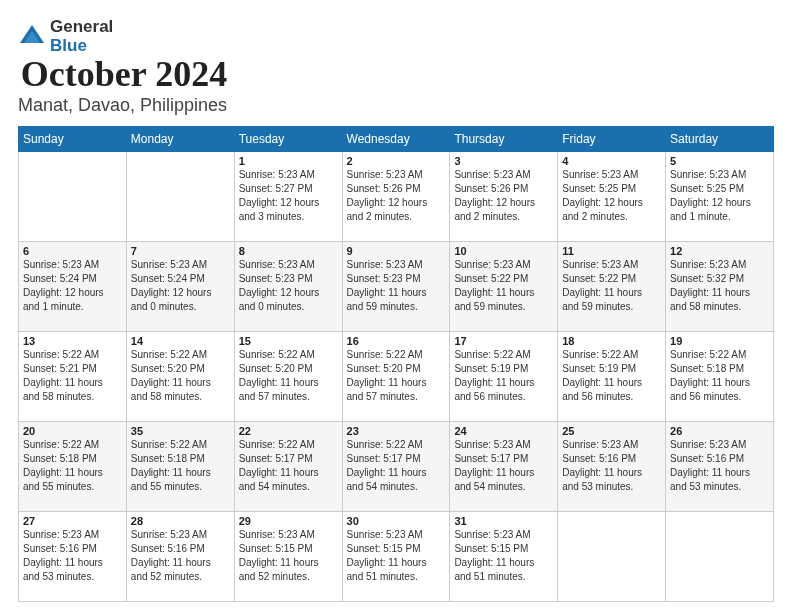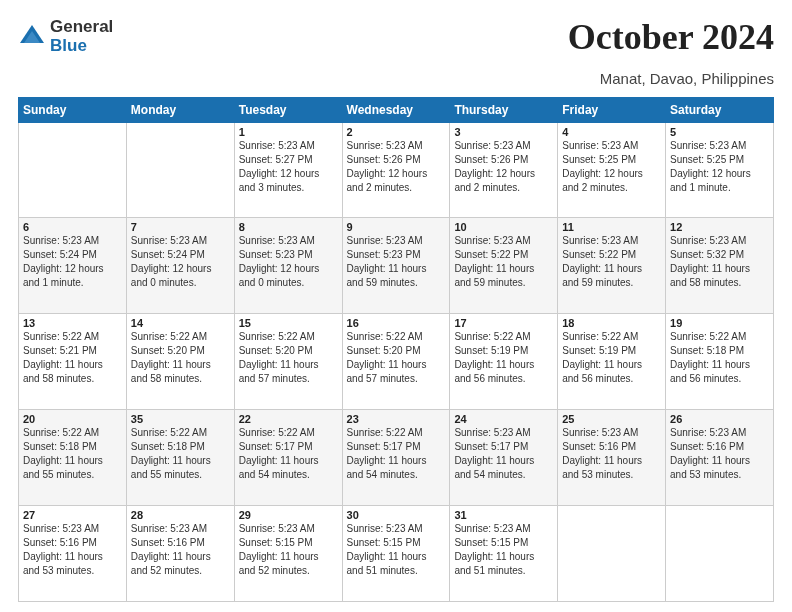--- a/index.html
+++ b/index.html
@@ -12,23 +12,24 @@
     }
     .page {
       width: 792px;
       height: 612px;
       padding: 18px 18px 10px 18px;
       display: flex;
       flex-direction: column;
     }
     .header {
       display: flex;
-      justify-content: space-between;
+      justify-content: center;
       align-items: flex-start;
       margin-bottom: 10px;
+      flex-direction: column;
     }
     .logo {
       display: flex;
       align-items: center;
       gap: 4px;
     }
     .logo-text {
       display: flex;
       flex-direction: column;
       line-height: 1.1;
@@ -51,36 +52,35 @@
       text-align: right;
     }
     .title-month {
       font-size: 36px;
       font-weight: bold;
       color: #222;
       line-height: 1.1;
       font-family: Liberation Serif, serif;
     }
     .title-location {
-      font-size: 15px;
+      font-size: 18px;
       color: #444;
-      margin-top: 12px;
     }
     .calendar {
       flex: 1;
       border: 1px solid #ccc;
       border-collapse: collapse;
       width: 100%;
       table-layout: fixed;
     }
     .calendar th {
       background: #1a6faf;
       color: #fff;
       font-size: 12px;
-      font-weight: bold;
+      font-weight: normal;
       padding: 5px 4px;
       text-align: left;
       border: 1px solid #1a6faf;
     }
     .calendar td {
       border: 1px solid #ccc;
       vertical-align: top;
       padding: 3px 4px;
       font-size: 10px;
       color: #333;

